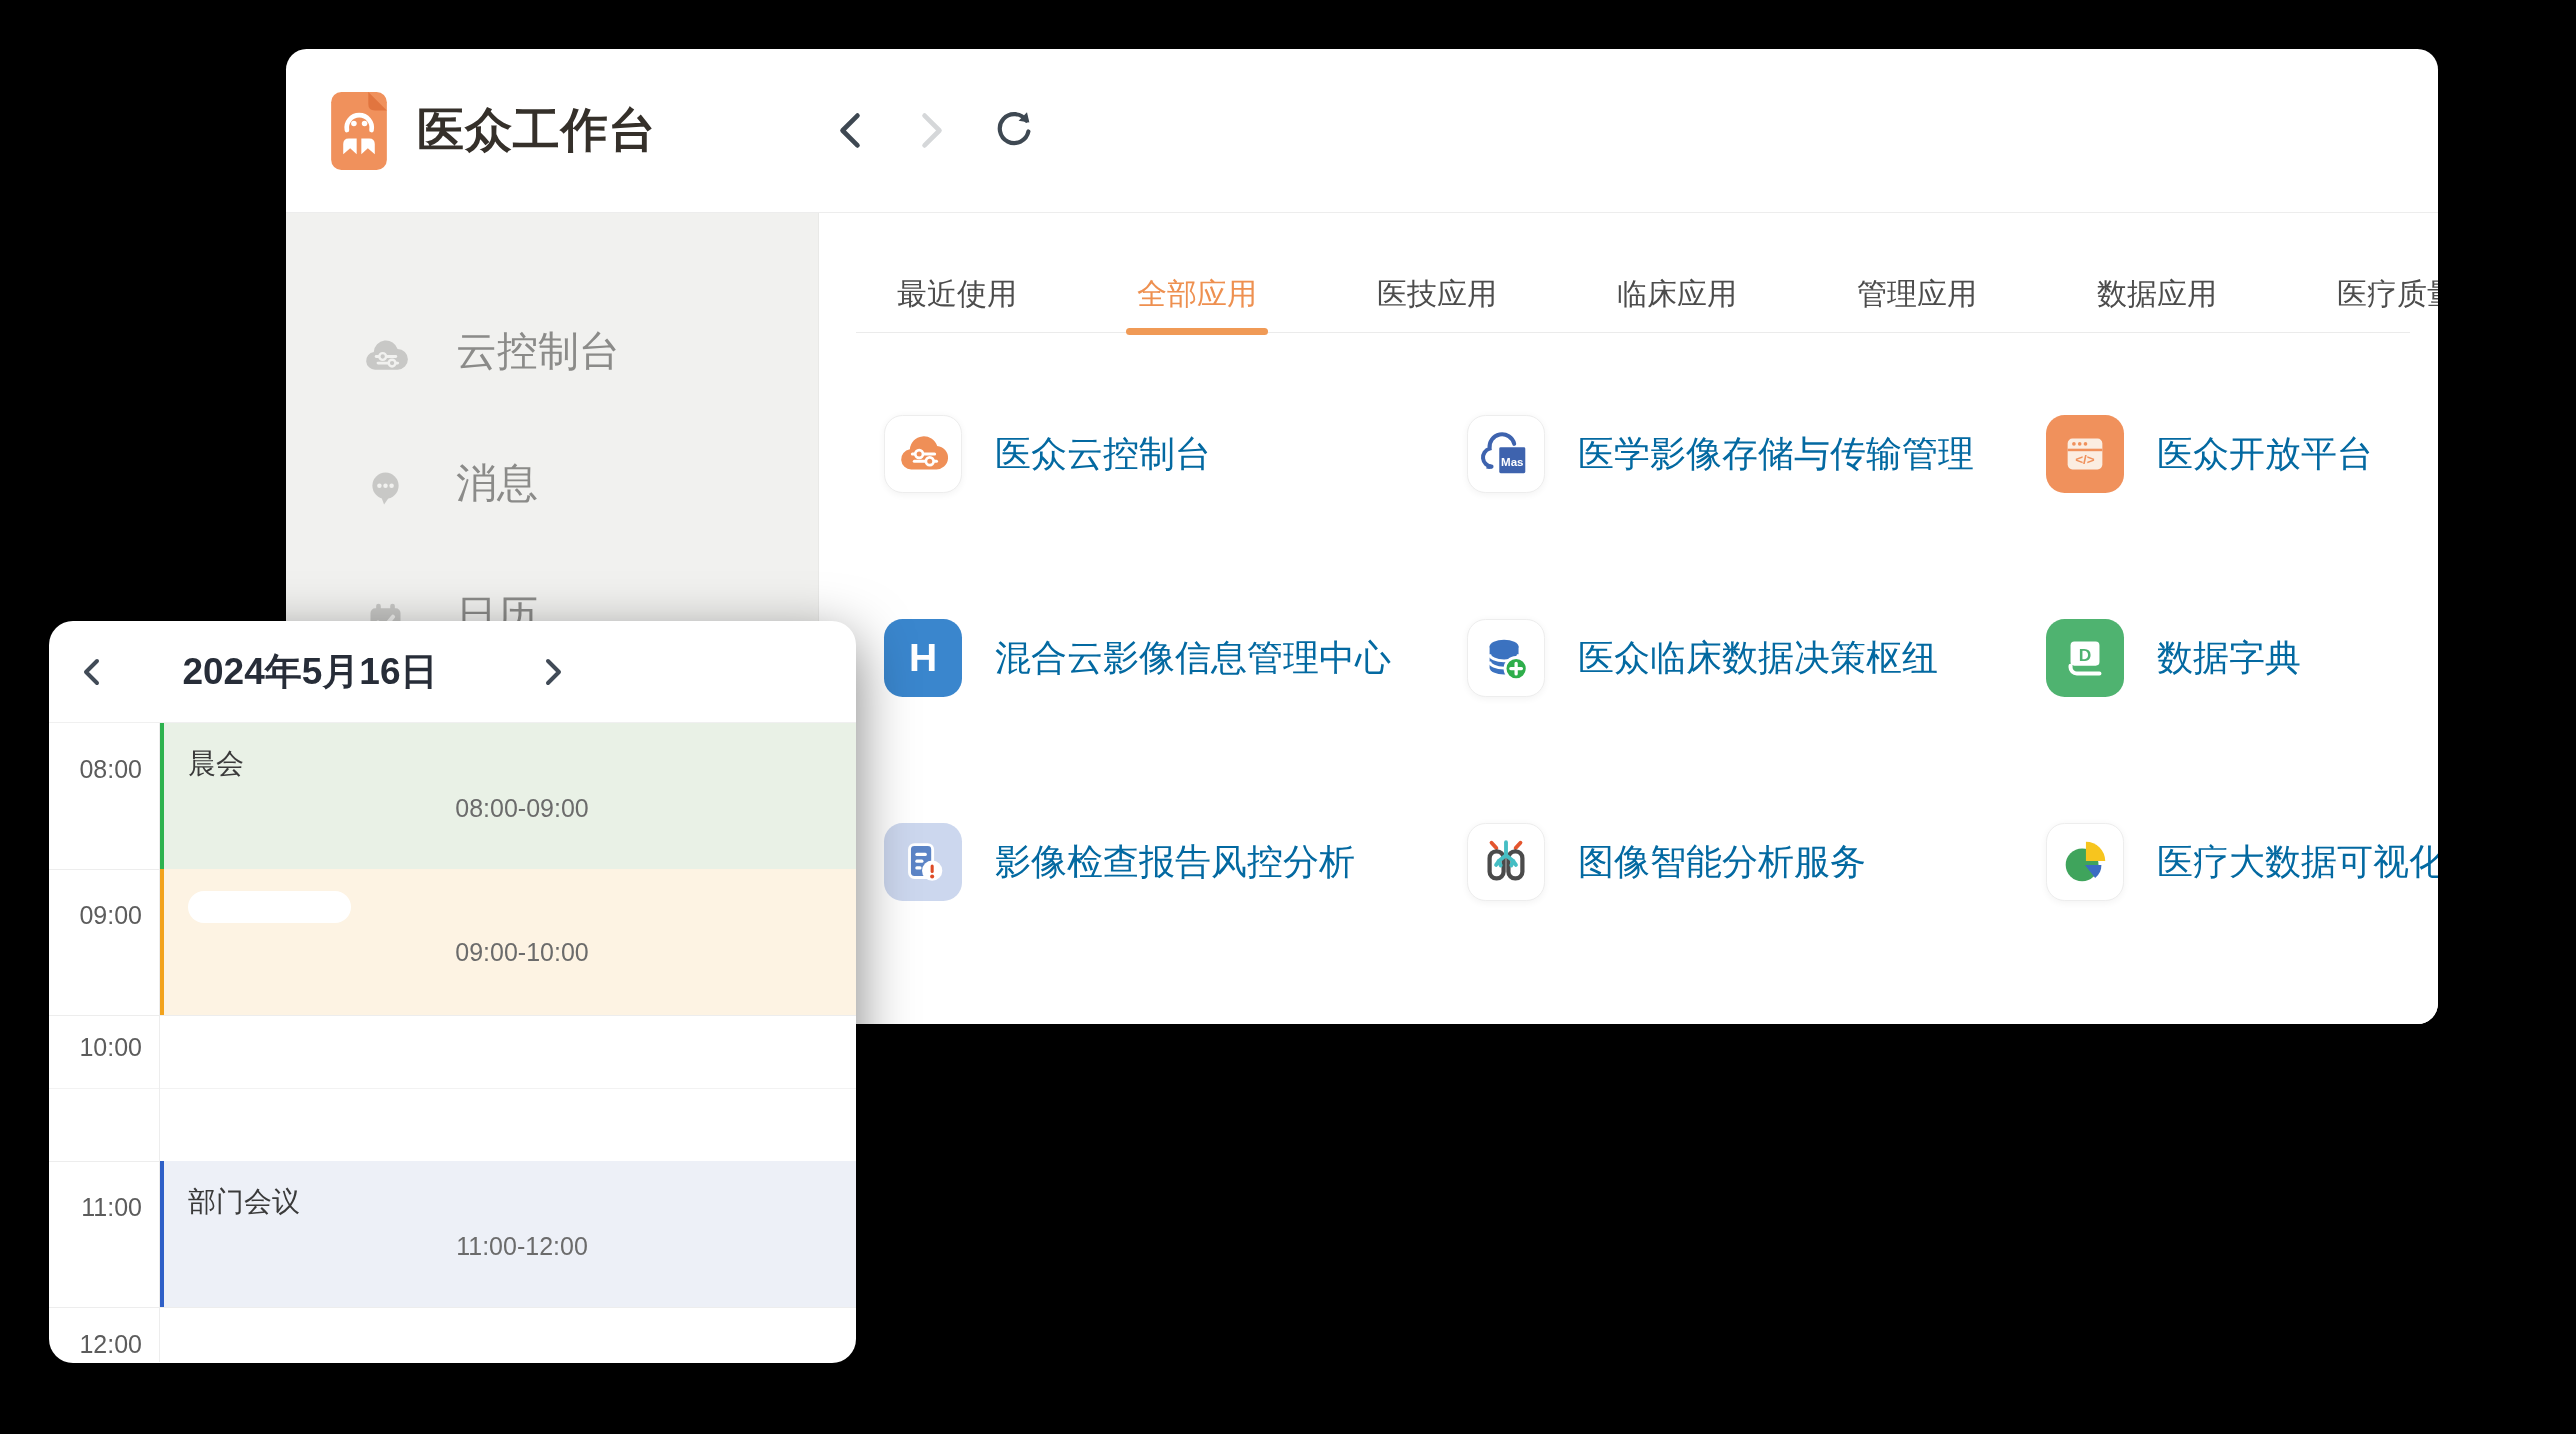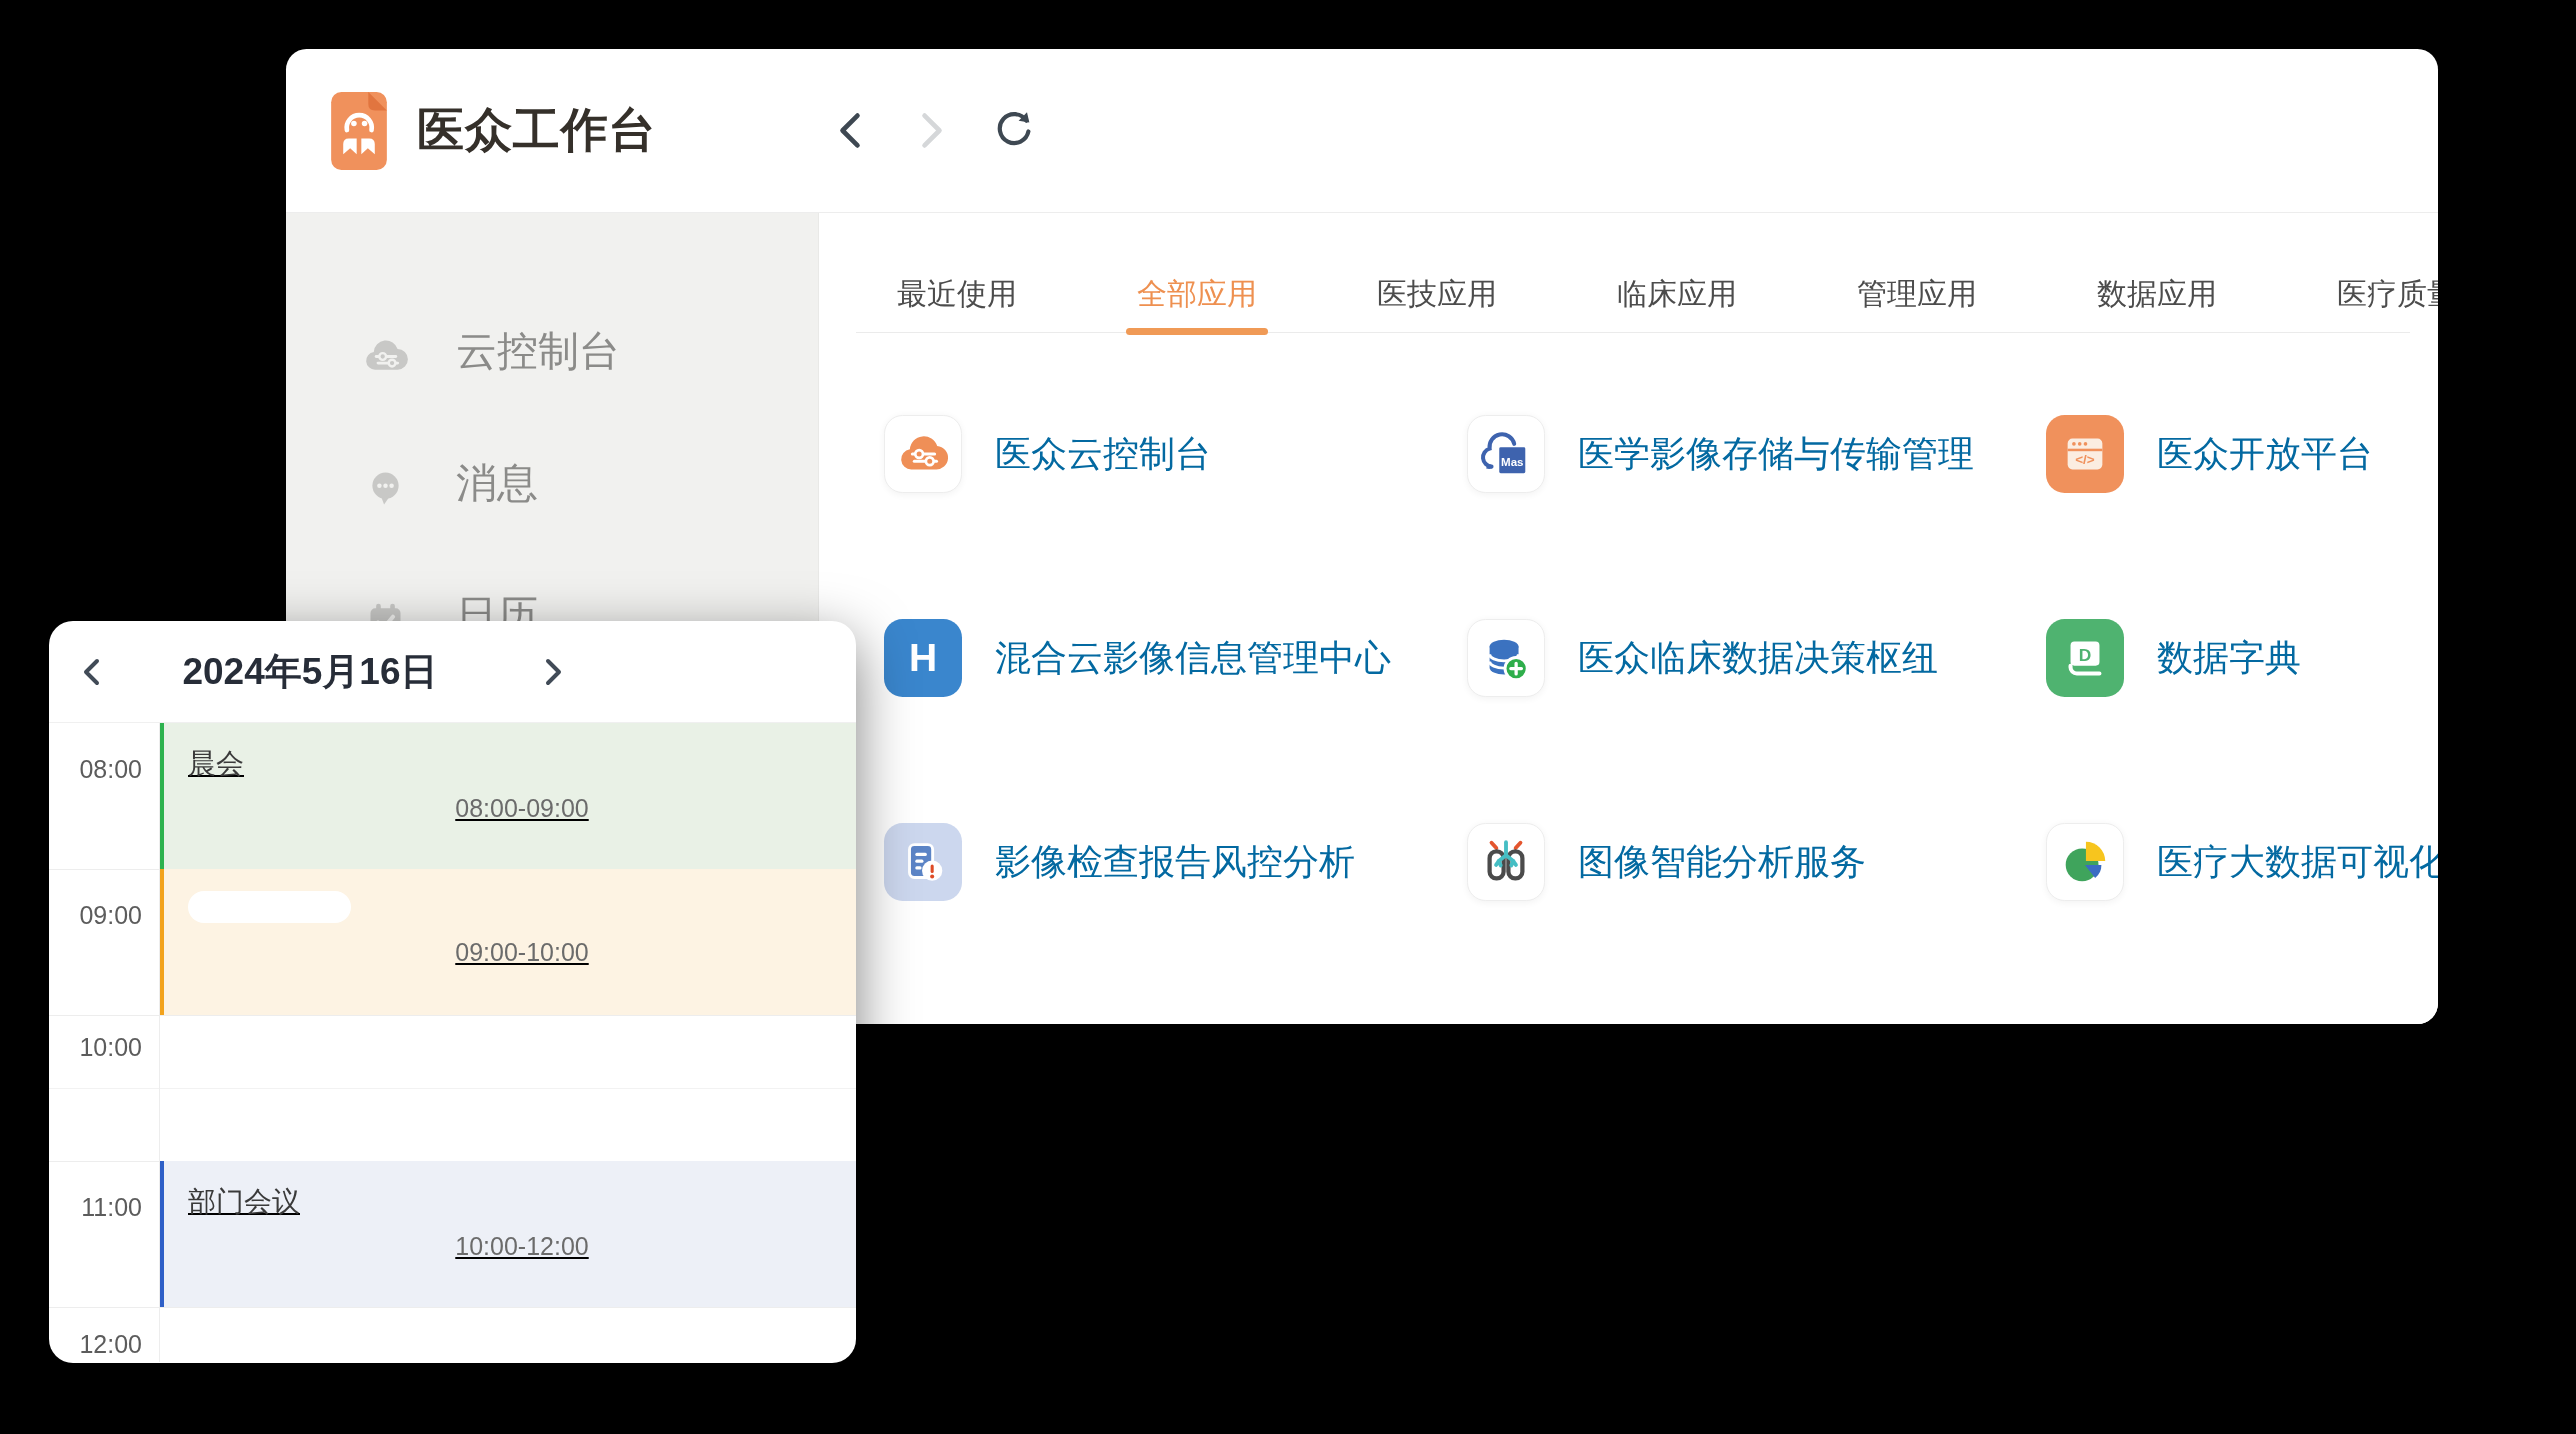--- a/index.html
+++ b/index.html
@@ -62,21 +62,21 @@
   .cal-chevron.right{left:476px;}
   .cal-title{position:absolute;left:128px;top:0;width:266px;height:100%;
              display:flex;align-items:center;justify-content:center;
              font-size:37px;font-weight:600;color:#272d38;white-space:nowrap;}
   .cal-grid{position:relative;height:639px;}
   .vline{position:absolute;left:110px;top:0;bottom:0;border-left:1.9px solid #ededed;}
   .hline{position:absolute;left:0;right:0;height:0;border-top:1.9px solid #ededed;}
   .hline.half{border-top-color:#f2f2f2;}
   .time{position:absolute;left:0;width:93px;text-align:right;font-size:25px;color:#5c5c5c;}
   .event{position:absolute;left:110px;right:0;box-sizing:border-box;
-         padding:22.3px 0 0 24px;cursor:pointer;text-decoration:underline;}
+         padding:22.3px 0 0 24px;cursor:pointer;}
   .event .ev-title{font-size:28px;font-weight:500;color:#3a3a3a;margin-bottom:11.2px;}
   .event .ev-time{font-size:25px;color:#6b6b6b;text-align:center;}
   .ev-green{background:#e9f1e6;border-left:5.6px solid #2db24e;}
   .ev-orange{background:#fdf3e3;border-left:5.6px solid #f2a21c;}
   .ev-blue{background:#edf0f7;border-left:5.6px solid #2e5fc7;}
   .redacted-pill{width:163px;height:32px;background:#fff;border-radius:16px;margin-bottom:15px;}
 </style>
 </head>
 <body>
 
@@ -311,21 +311,21 @@
       <div class="event ev-green" style="top:0;height:146px">
         <div class="ev-title">晨会</div>
         <div class="ev-time">08:00-09:00</div>
       </div>
       <div class="event ev-orange" style="top:146px;height:146px">
         <div class="redacted-pill"></div>
         <div class="ev-time">09:00-10:00</div>
       </div>
       <div class="event ev-blue" style="top:438px;height:146px">
         <div class="ev-title">部门会议</div>
-        <div class="ev-time">10:00-12:00</div>
+        <div class="ev-time">11:00-12:00</div>
       </div>
 
       <div class="vline"></div>
       <div class="time" style="top:32px">08:00</div>
       <div class="time" style="top:178px">09:00</div>
       <div class="time" style="top:310px">10:00</div>
       <div class="time" style="top:470px">11:00</div>
       <div class="time" style="top:607px">12:00</div>
     </div>
   </div>

